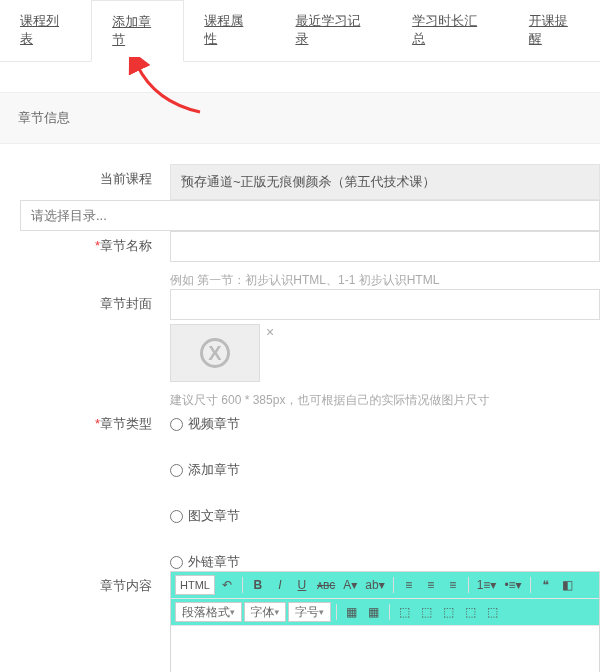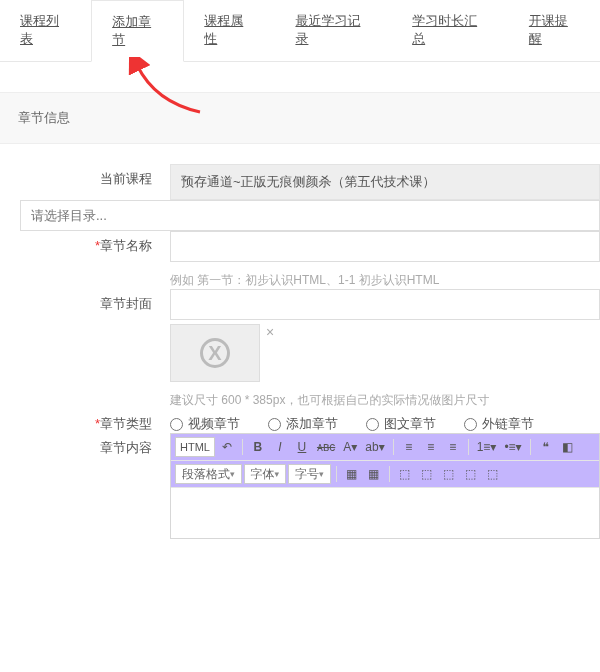--- a/index.html
+++ b/index.html
@@ -15,25 +15,25 @@
     .lbl { width: 150px; text-align: right; padding-right: 18px; color: #555; padding-top: 6px; }
     .req { color: #e33; }
     .ctl { flex: 1; min-width: 0; }
     .readonly-box { background: #eee; color: #555; padding: 8px 10px; border: 1px solid #e3e3e3; }
     .text-input { width: 100%; padding: 7px 10px; border: 1px solid #ddd; font-size: 13px; color: #000000; }
     .hint { color: #aaa; font-size: 12px; margin-top: 10px; }
     .thumb-wrap { display: flex; align-items: flex-start; gap: 6px; margin-top: 4px; }
     .thumb { width: 90px; height: 58px; background: #eee; border: 1px solid #ddd; display: flex; align-items: center; justify-content: center; }
     .thumb-x { width: 30px; height: 30px; border: 3px solid #bbb; border-radius: 50%; display: flex; align-items: center; justify-content: center; color: #bbb; font-weight: bold; font-size: 20px; }
     .thumb-close { color: #aaa; font-size: 14px; cursor: pointer; }
-    .radios { display: flex; gap: 28px; padding-top: 6px; }
+    .radios { display: flex; gap: 28px; padding-top: 6px; flex-direction: column; }
     .radio-item { display: flex; align-items: center; gap: 5px; color: #555; cursor: pointer; }
     .radio-item input { margin: 0; }
     .editor { border: 1px solid #d7d7d7; }
-    .toolbar { display: flex; flex-wrap: wrap; align-items: center; gap: 2px; padding: 3px 4px; border-bottom: 1px solid #e5e5e5; background: #c4b5fd; }
+    .toolbar { display: flex; flex-wrap: wrap; align-items: center; gap: 2px; padding: 3px 4px; border-bottom: 1px solid #e5e5e5; background: #5eead4; }
     .tbtn { min-width: 20px; height: 20px; display: inline-flex; align-items: center; justify-content: center; font-size: 12px; color: #555; cursor: pointer; border: 1px solid transparent; padding: 0 2px; }
     .tbtn.box { border: 1px solid #ccc; background: #fff; padding: 0 4px; font-size: 11px; }
     .tbtn.sel { border: 1px solid #ccc; background: #fff; padding: 0 6px; font-size: 12px; color: #666; }
     .tbtn.sel::after { content: " ▾"; font-size: 9px; color: #888; }
     .sep { width: 1px; height: 16px; background: #ddd; margin: 0 3px; }
     .editor-body { height: 50px; background: #fff; }
   </style>
 </head>
 <body>
 

